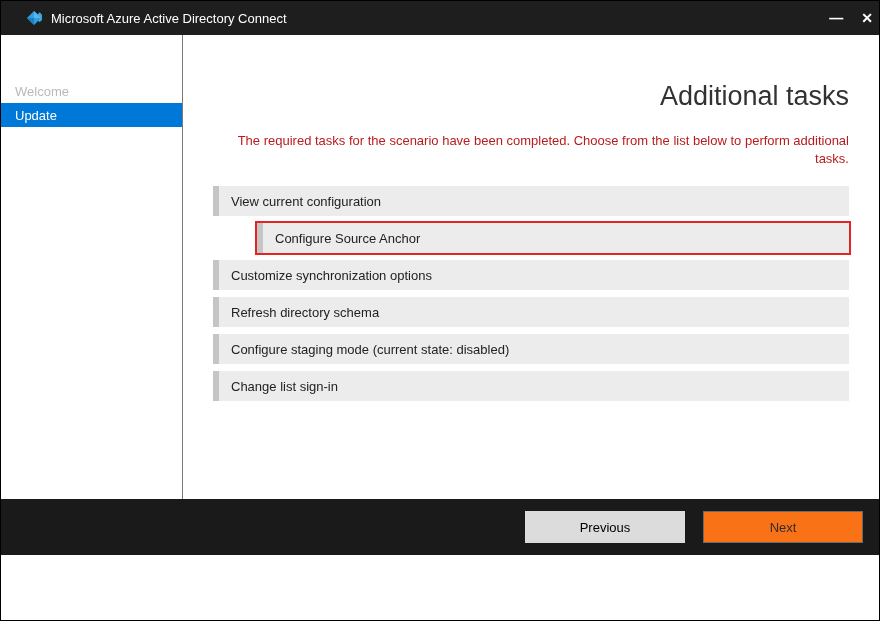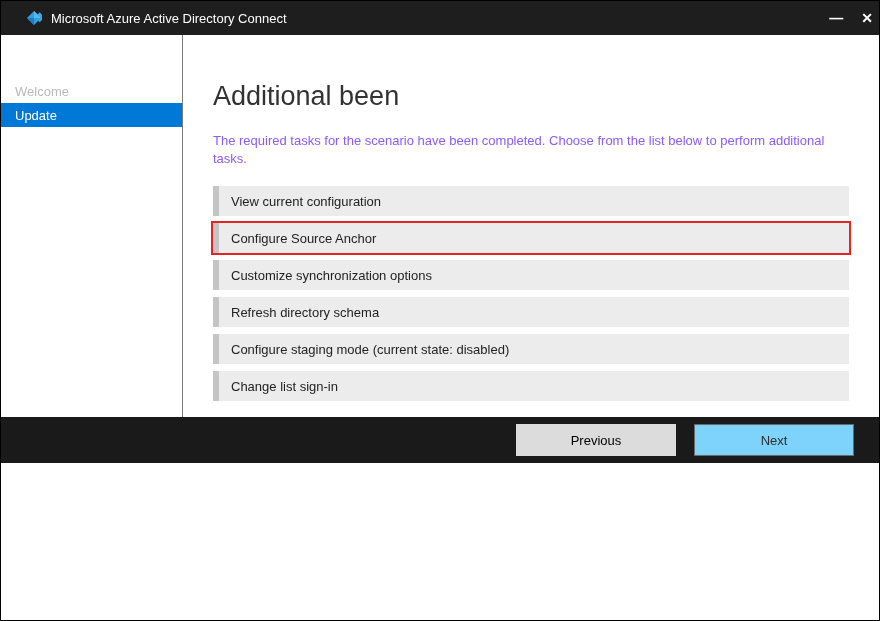--- a/index.html
+++ b/index.html
@@ -32,22 +32,23 @@
     .titlebar .controls {
       position: absolute; right: 6px; top: 0; height: 100%;
       display: flex; align-items: center; gap: 18px;
     }
     .titlebar .controls span { font-size: 14px; color: #fff; cursor: pointer; }
     .titlebar .controls .min { font-weight: bold; }
     .titlebar .controls .close { font-weight: bold; }
 
     .body {
       display: flex;
-      height: 382px;
+      height: 464px;
       background: #fff;
+      text-align: right;
     }
     .sidebar {
       width: 182px;
       border-right: 1px solid #7a7a7a;
       padding-top: 44px;
     }
     .sidebar .item {
       padding: 4px 14px;
       font-size: 13px;
       height: 24px;
@@ -65,66 +66,67 @@
       padding: 46px 30px 20px 30px;
     }
     .main h1 {
       font-size: 27px;
       font-weight: 300;
       color: #323232;
       margin-bottom: 20px;
     }
     .main .desc {
       font-size: 13px;
-      color: #8b5cf6;
+      color: #b91c1c;
       margin-bottom: 18px;
       line-height: 1.4;
     }
     .tasklist { display: flex; flex-direction: column; gap: 7px; }
     .task {
       height: 30px;
       background: #ececec;
       border-left: 6px solid #c5c5c5;
       display: flex;
       align-items: center;
       padding-left: 12px;
       font-size: 13px;
       color: #222;
       cursor: pointer;
     }
     .task.highlight {
       outline: 2.5px solid #e32424;
       outline-offset: 0;
+      margin-left: 44px;
     }
 
     .footer {
-      height: 46px;
+      height: 56px;
       background: #1a1a1a;
       display: flex;
       align-items: center;
       justify-content: flex-end;
-      padding-right: 25px;
+      padding-right: 16px;
       gap: 18px;
     }
     .footer .btn {
       width: 160px;
       height: 32px;
       font-size: 13px;
       display: flex;
       align-items: center;
       justify-content: center;
       cursor: pointer;
       border: 1px solid transparent;
     }
     .footer .btn.prev {
       background: #dcdcdc;
       color: #000;
     }
     .footer .btn.next {
-      background: #7dd3fc;
+      background: #f97316;
       color: #2e2e2e;
       border: 1px solid #6a6a6a;
       cursor: default;
     }
   </style>
 </head>
 <body>
 
 <div class="titlebar">
   <span class="icon">
@@ -147,21 +149,21 @@
   <div class="sidebar">
     <div class="item inactive">
       <span>Welcome</span>
     </div>
     <div class="item active">
       <span>Update</span>
     </div>
   </div>
 
   <div class="main">
-    <h1>Additional been</h1>
+    <h1>Additional tasks</h1>
     <p class="desc">The required tasks for the scenario have been completed. Choose from the list below to perform additional tasks.</p>
 
     <div class="tasklist">
       <div class="task">
         <span>View current configuration</span>
       </div>
       <div class="task highlight">
         <span>Configure Source Anchor</span>
       </div>
       <div class="task">

